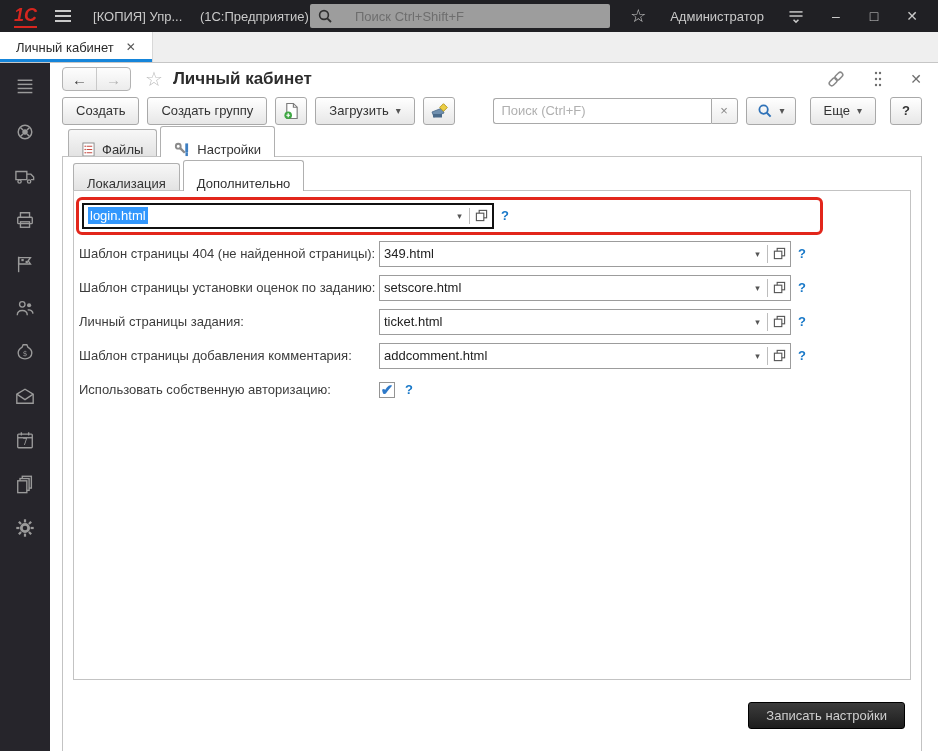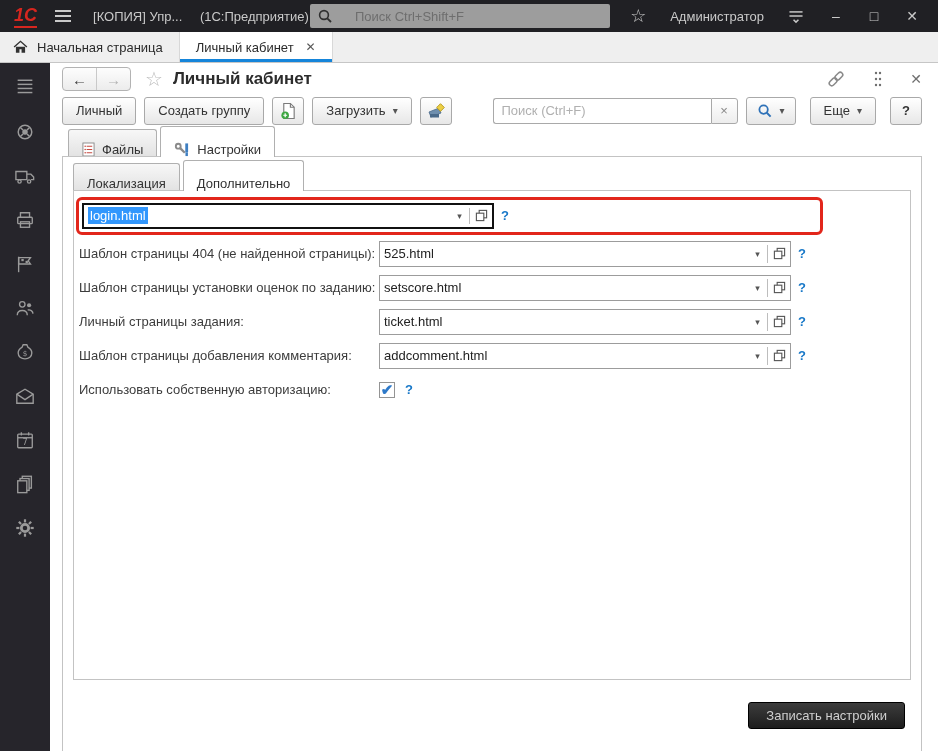--- a/index.html
+++ b/index.html
@@ -147,27 +147,20 @@
           <path d="M9 15.5l3 3 3-3"></path>
         </svg>
       </span>
       <span class="winctl">–</span>
       <span class="winctl">□</span>
       <span class="winctl">✕</span>
     </div>
   </div>
 
   <div class="tabstrip">
-    <div class="strip-tab home">
-      <svg width="17" height="16" viewBox="0 0 24 22" fill="none" stroke="#333" stroke-width="2">
-        <path d="M3 11l9-8 9 8"></path>
-        <path d="M5.5 10.5V19h5v-5h3v5h5v-8.5" fill="#333" stroke="none"></path>
-      </svg>
-      <span>Начальная страница</span>
-    </div>
     <div class="strip-tab active">
       <span>Личный кабинет</span>
       <span class="x">✕</span>
     </div>
   </div>
 
   <div class="bodywrap">
 
     <div class="sidebar">
       <span class="sb-ico">
@@ -292,21 +285,21 @@
                 <circle cx="8" cy="9" r="1.2"></circle>
                 <circle cx="4" cy="15" r="1.2"></circle>
                 <circle cx="8" cy="15" r="1.2"></circle>
             </svg>
           </span>
           <span class="x">✕</span>
         </div>
       </div>
 
       <div class="toolrow">
-        <span class="btn">Личный</span>
+        <span class="btn">Создать</span>
         <span class="btn">Создать группу</span>
         <span class="btn iconbtn">
           <svg width="17" height="18" viewBox="0 0 18 19" fill="none">
             <path d="M4 1.5h7l4 4v12H4z" fill="#fff" stroke="#7a7a7a" stroke-width="1.2"></path>
             <path d="M11 1.5v4h4" stroke="#7a7a7a" stroke-width="1.2"></path>
             <circle cx="5.5" cy="14" r="4" fill="#3fa743"></circle>
             <path d="M5.5 12v4M3.5 14h4" stroke="#fff" stroke-width="1.3"></path>
           </svg>
         </span>
         <span class="btn">
@@ -398,21 +391,21 @@
                 </span>
               </div>
               <a class="help">?</a>
             </div>
           </div>
 
           <div class="fieldrow">
             <span class="flabel">Шаблон страницы 404 (не найденной страницы):</span>
             <div class="combo">
               <span class="combo-text">
-                  <span>525.html</span>
+                  <span>349.html</span>
                 </span>
               <span class="combo-arrow">▾</span>
               <span class="combo-sep"></span>
               <span class="combo-open">
                 <svg width="13" height="13" viewBox="0 0 14 14" fill="none" stroke="#555" stroke-width="1.2">
                     <rect x="4.5" y="1.5" width="8" height="8"></rect>
                     <rect x="1.5" y="4.5" width="8" height="8" fill="#fff"></rect>
                   </svg>
               </span>
             </div>

